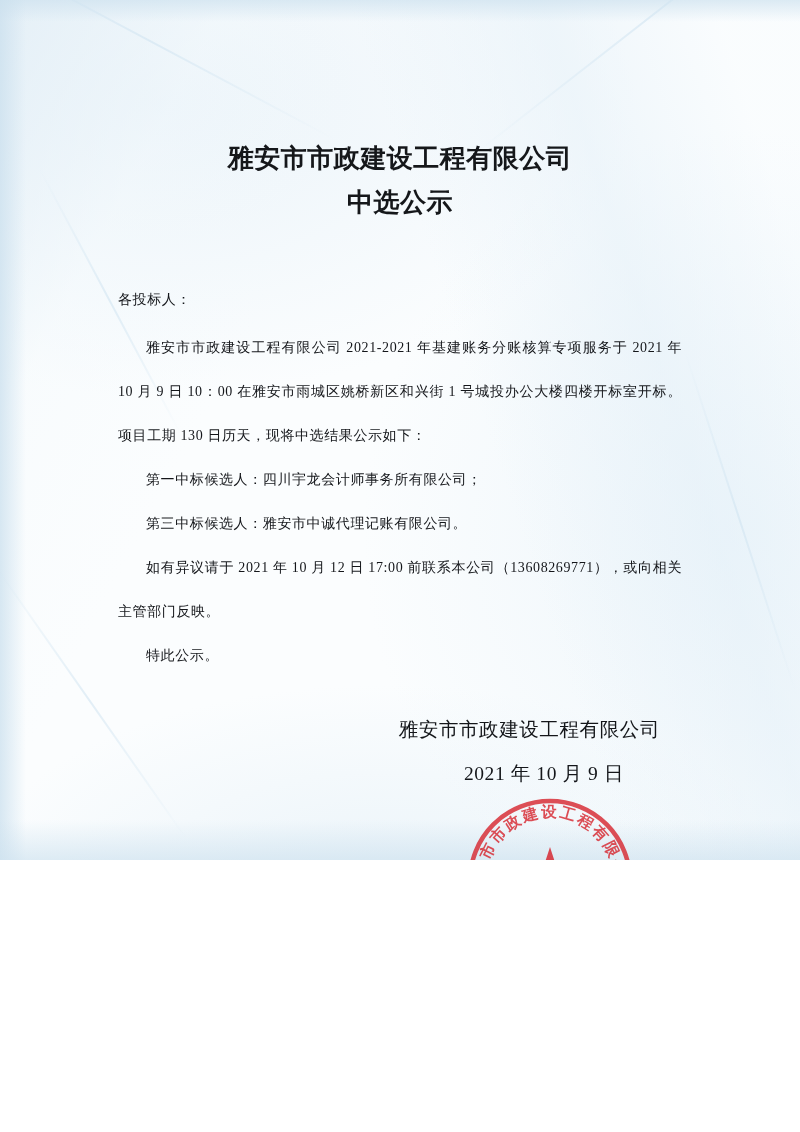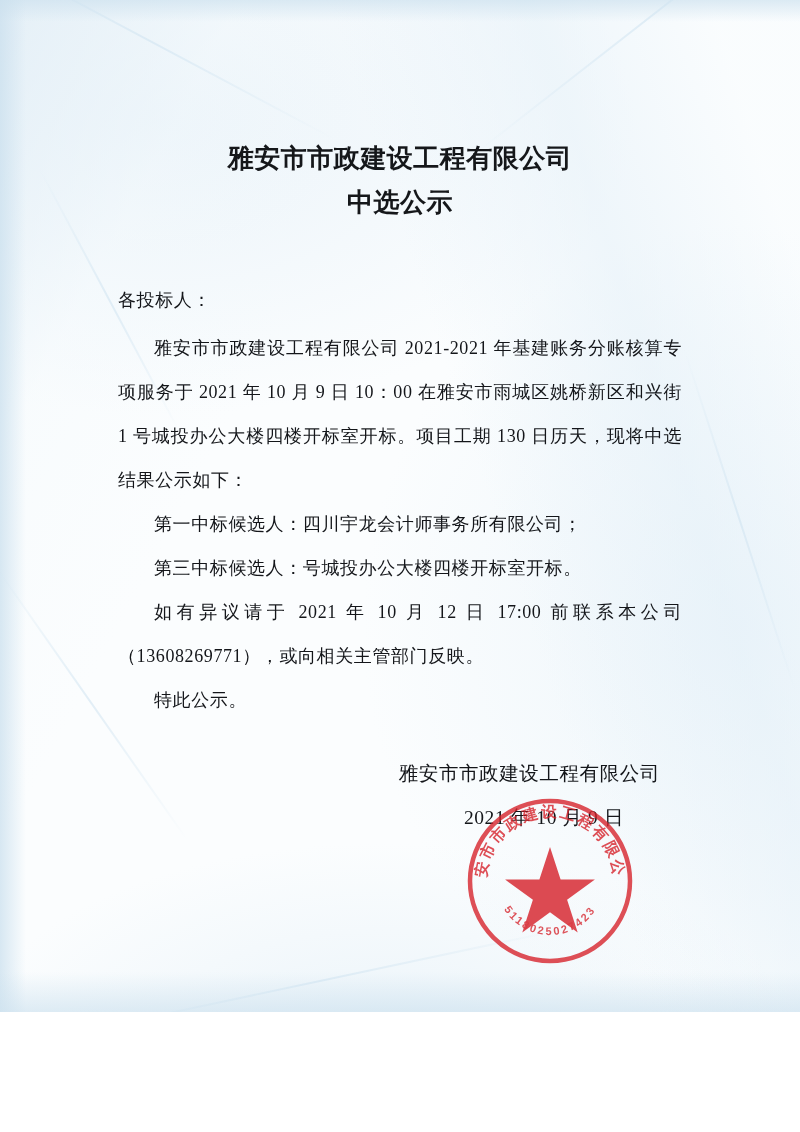--- a/index.html
+++ b/index.html
@@ -9,21 +9,21 @@
   body {
     width: 800px;
     height: 1132px;
     background: #ffffff;
     font-family: "Liberation Serif", "DejaVu Serif", serif;
     overflow: hidden;
   }
   .page {
     position: relative;
     width: 800px;
-    height: 1012px;
+    height: 860px;
     background:
       linear-gradient(118deg, rgba(226,238,246,0.85) 0%, rgba(243,249,252,0.35) 18%, rgba(255,255,255,0) 34%),
       linear-gradient(72deg, rgba(232,243,249,0.0) 58%, rgba(228,240,248,0.55) 76%, rgba(244,250,253,0.2) 92%),
       radial-gradient(ellipse 680px 420px at 20% 12%, rgba(222,236,246,0.55), rgba(255,255,255,0) 70%),
       radial-gradient(ellipse 520px 560px at 92% 62%, rgba(224,238,247,0.5), rgba(255,255,255,0) 72%),
       radial-gradient(ellipse 600px 300px at 48% 104%, rgba(223,237,246,0.6), rgba(255,255,255,0) 70%),
       #fbfdfe;
     overflow: hidden;
   }
   
@@ -74,21 +74,21 @@
     color: #15171a;
     letter-spacing: 0.5px;
   }
   .title-block {
     padding-top: 136px;
   }
   .title-line { display: block; white-space: nowrap; }
 
   .body-block {
     margin-top: 54px;
-    font-size: 18px;
+    font-size: 14px;
     line-height: 44px;
     color: #14161a;
     letter-spacing: 0.6px;
     text-align: justify;
   }
   .para {
     margin: 0;
     text-indent: 2em;
   }
   .para.salutation { text-indent: 0; margin-bottom: 4px; }
@@ -143,21 +143,21 @@
 
     <div class="title-block title">
       <span class="title-line">雅安市市政建设工程有限公司</span>
       <span class="title-line">中选公示</span>
     </div>
 
     <div class="body-block">
       <p class="para salutation">各投标人：</p>
       <p class="para">雅安市市政建设工程有限公司 2021-2021 年基建账务分账核算专项服务于 2021 年 10 月 9 日 10：00 在雅安市雨城区姚桥新区和兴街 1 号城投办公大楼四楼开标室开标。项目工期 130 日历天，现将中选结果公示如下：</p>
       <p class="para">第一中标候选人：四川宇龙会计师事务所有限公司；</p>
-      <p class="para">第三中标候选人：号城投办公大楼四楼开标室开标。</p>
+      <p class="para">第三中标候选人：雅安市中诚代理记账有限公司。</p>
       <p class="para">如有异议请于 2021 年 10 月 12 日 17:00 前联系本公司（13608269771），或向相关主管部门反映。</p>
       <p class="para">特此公示。</p>
     </div>
 
     <div class="sign-block">
       <span class="sign-line">雅安市市政建设工程有限公司</span>
       <span class="sign-line sign-date">2021 年 10 月 9 日</span>
     </div>
 
   </div>

